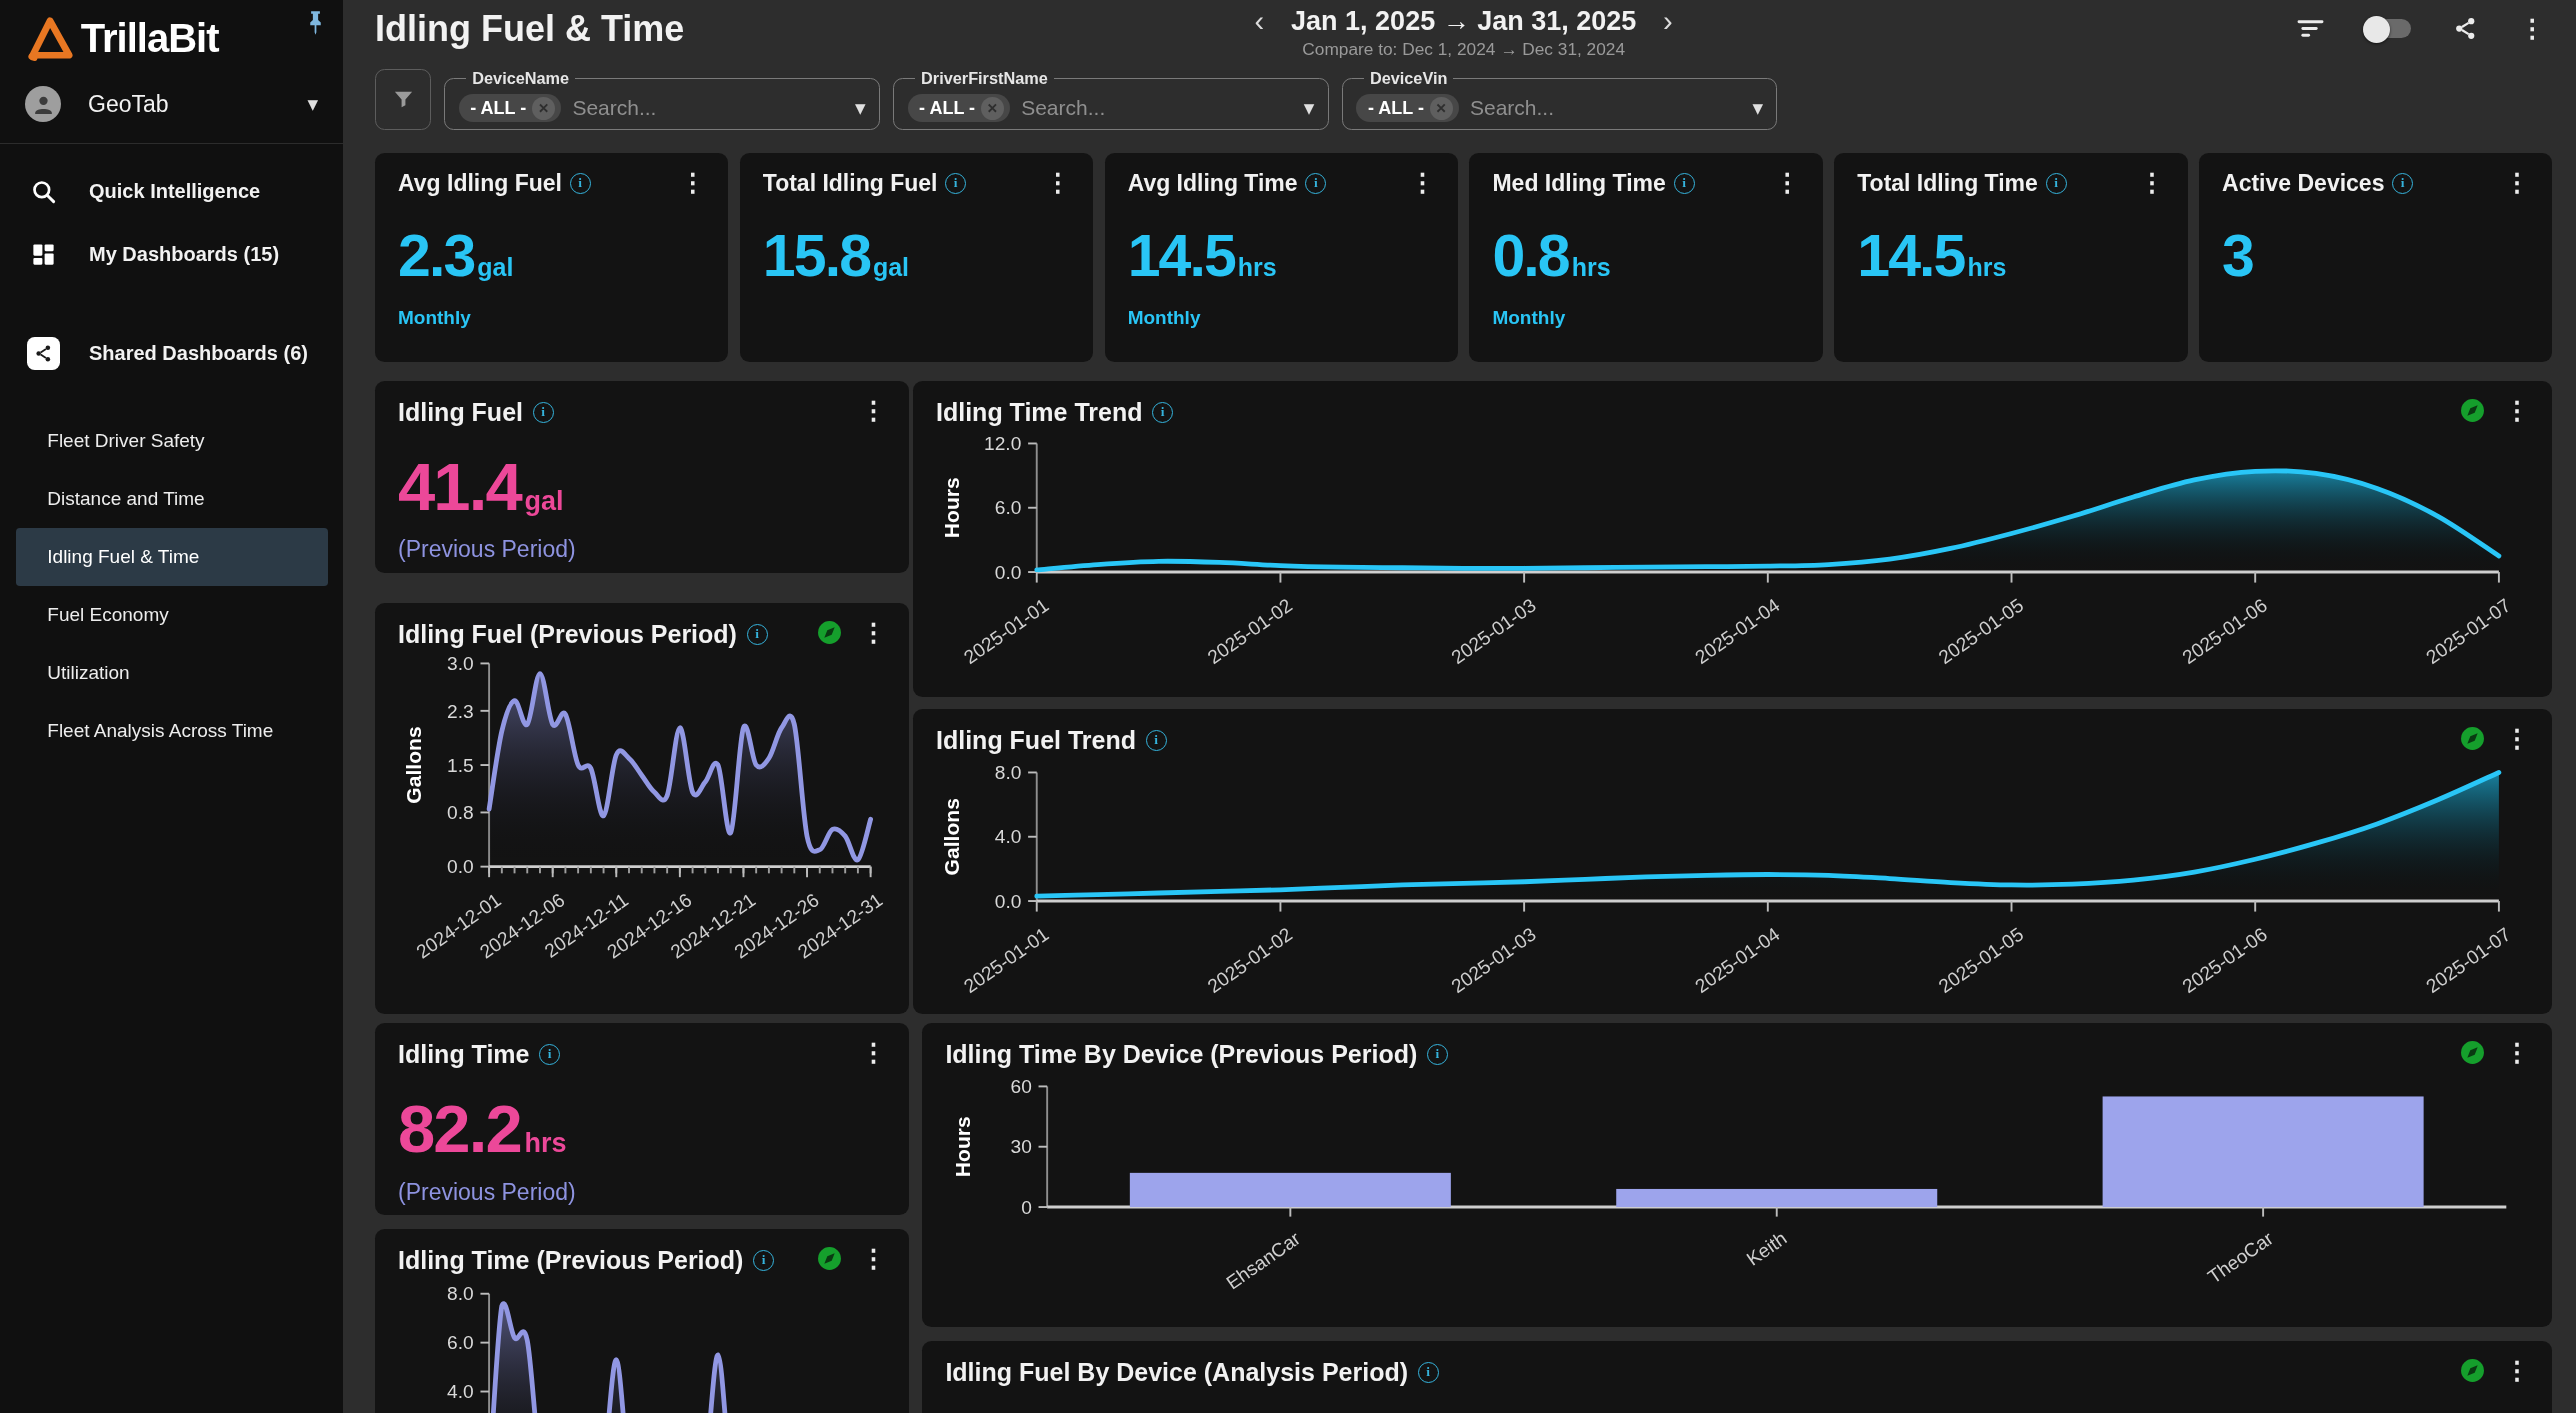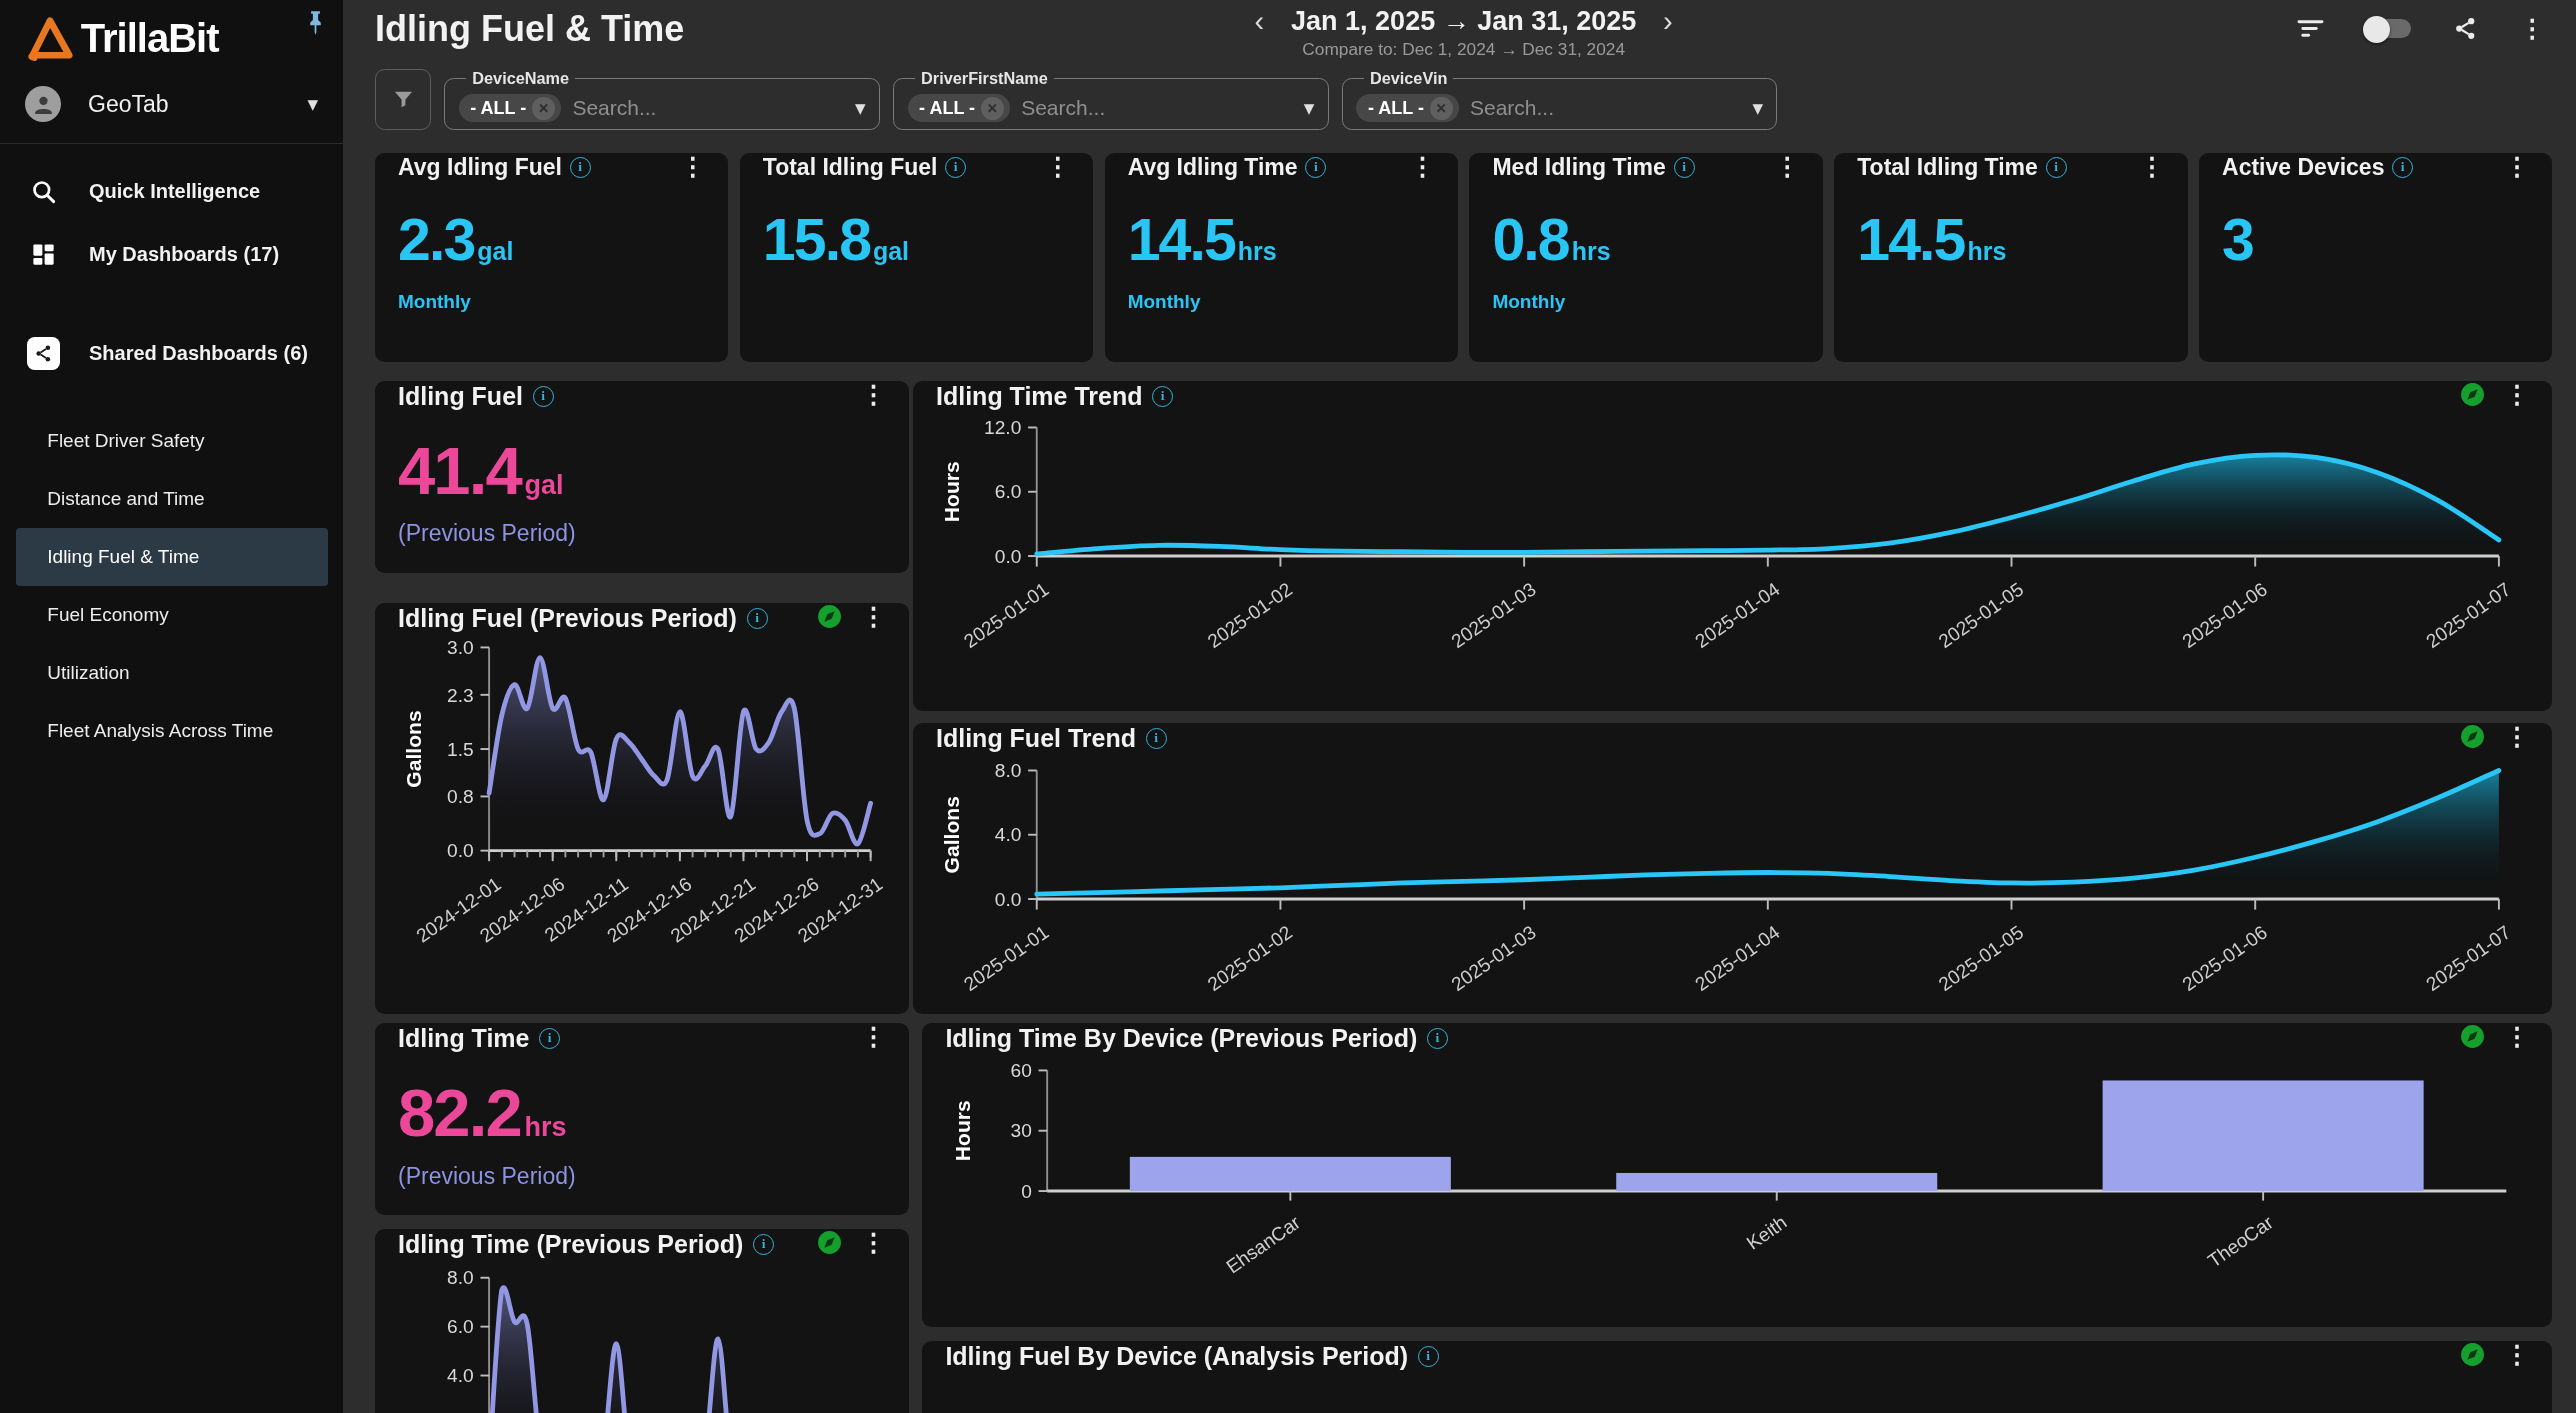--- a/index.html
+++ b/index.html
@@ -46,21 +46,21 @@
   .funnel-btn { width:56px; border:1px solid #5d5d5d; border-radius:9.6px; background:transparent; display:flex; align-items:center; justify-content:center; cursor:pointer; }
   .ffield { width:345px; border:1px solid #7a7a7a; border-radius:9.6px; display:flex; align-items:center; padding:0 13.4px; gap:11.5px; }
   .ffield legend { font-size:16.3px; font-weight:700; color:#e6e6e6; padding:0 5.8px; margin-left:7.7px; }
   .chip { display:inline-flex; align-items:center; gap:5.8px; background:#474747; border-radius:17.3px; padding:2.9px 5.8px 2.9px 11.5px; cursor:pointer; }
   .chip-label { font-size:18px; font-weight:700; color:#ffffff; white-space:nowrap; }
   .chip-x { width:23px; height:23px; border-radius:50%; background:#5f5f5f; color:#2e2e2e; font-size:13.4px; font-weight:700; display:flex; align-items:center; justify-content:center; cursor:pointer; }
   .ffield input { flex:1; min-width:38px; background:transparent; border:none; outline:none; color:#dddddd; font-size:21px; font-family:"Liberation Sans",sans-serif; }
   .ffield input::placeholder { color:#8f8f8f; }
 
   
-  .card { background:#131313; border-radius:9.6px; padding:1px 23px; position:relative; }
+  .card { background:#131313; border-radius:9.6px; padding:17px 23px; position:relative; }
   .card-head { display:flex; align-items:flex-start; }
   .card-title { font-size:25px; font-weight:700; display:flex; align-items:center; gap:9.6px; }
   .head-icons { margin-left:auto; display:flex; align-items:center; gap:19px; }
   .info-i { width:21px; height:21px; border:1.9px solid #35b4dd; border-radius:50%; color:#35b4dd; font:700 13.4px/17.3px "Liberation Serif",serif; text-align:center; display:inline-block; cursor:pointer; }
 
   .kpi-grid { margin-top:23px; display:grid; grid-template-columns:repeat(6,1fr); gap:11.5px; }
   .kpi-card { height:209px; }
   .kpi-title { font-size:23px; font-weight:700; display:flex; align-items:center; gap:7.7px; }
   .kpi-value { margin-top:25px; color:#29c5f5; font-weight:700; letter-spacing:-1.9px; }
   .kpi-num { font-size:59px; }
@@ -132,21 +132,21 @@
     </div>
     <div class="nav-row">
       <span class="nav-ico">
         <svg width="27" height="27" viewBox="0 0 24 24" fill="#ffffff">
             <rect x="3" y="3" width="8" height="10" rx="1"></rect>
             <rect x="3" y="15" width="8" height="6" rx="1"></rect>
             <rect x="13" y="3" width="8" height="6" rx="1"></rect>
             <rect x="13" y="11" width="8" height="10" rx="1"></rect>
           </svg>
       </span>
-      <span>My Dashboards (17)</span>
+      <span>My Dashboards (15)</span>
     </div>
     <div class="nav-row shared">
       <span class="nav-ico">
         <span class="share-tile">
           <svg width="21" height="21" viewBox="0 0 24 24">
               <circle cx="17" cy="5.5" r="2.6" fill="#1a1a1a"></circle>
               <circle cx="6.5" cy="12" r="2.6" fill="#1a1a1a"></circle>
               <circle cx="17" cy="18.5" r="2.6" fill="#1a1a1a"></circle>
               <line x1="8.8" y1="10.8" x2="14.8" y2="6.8" stroke="#1a1a1a" stroke-width="2"></line>
               <line x1="8.8" y1="13.2" x2="14.8" y2="17.2" stroke="#1a1a1a" stroke-width="2"></line>

